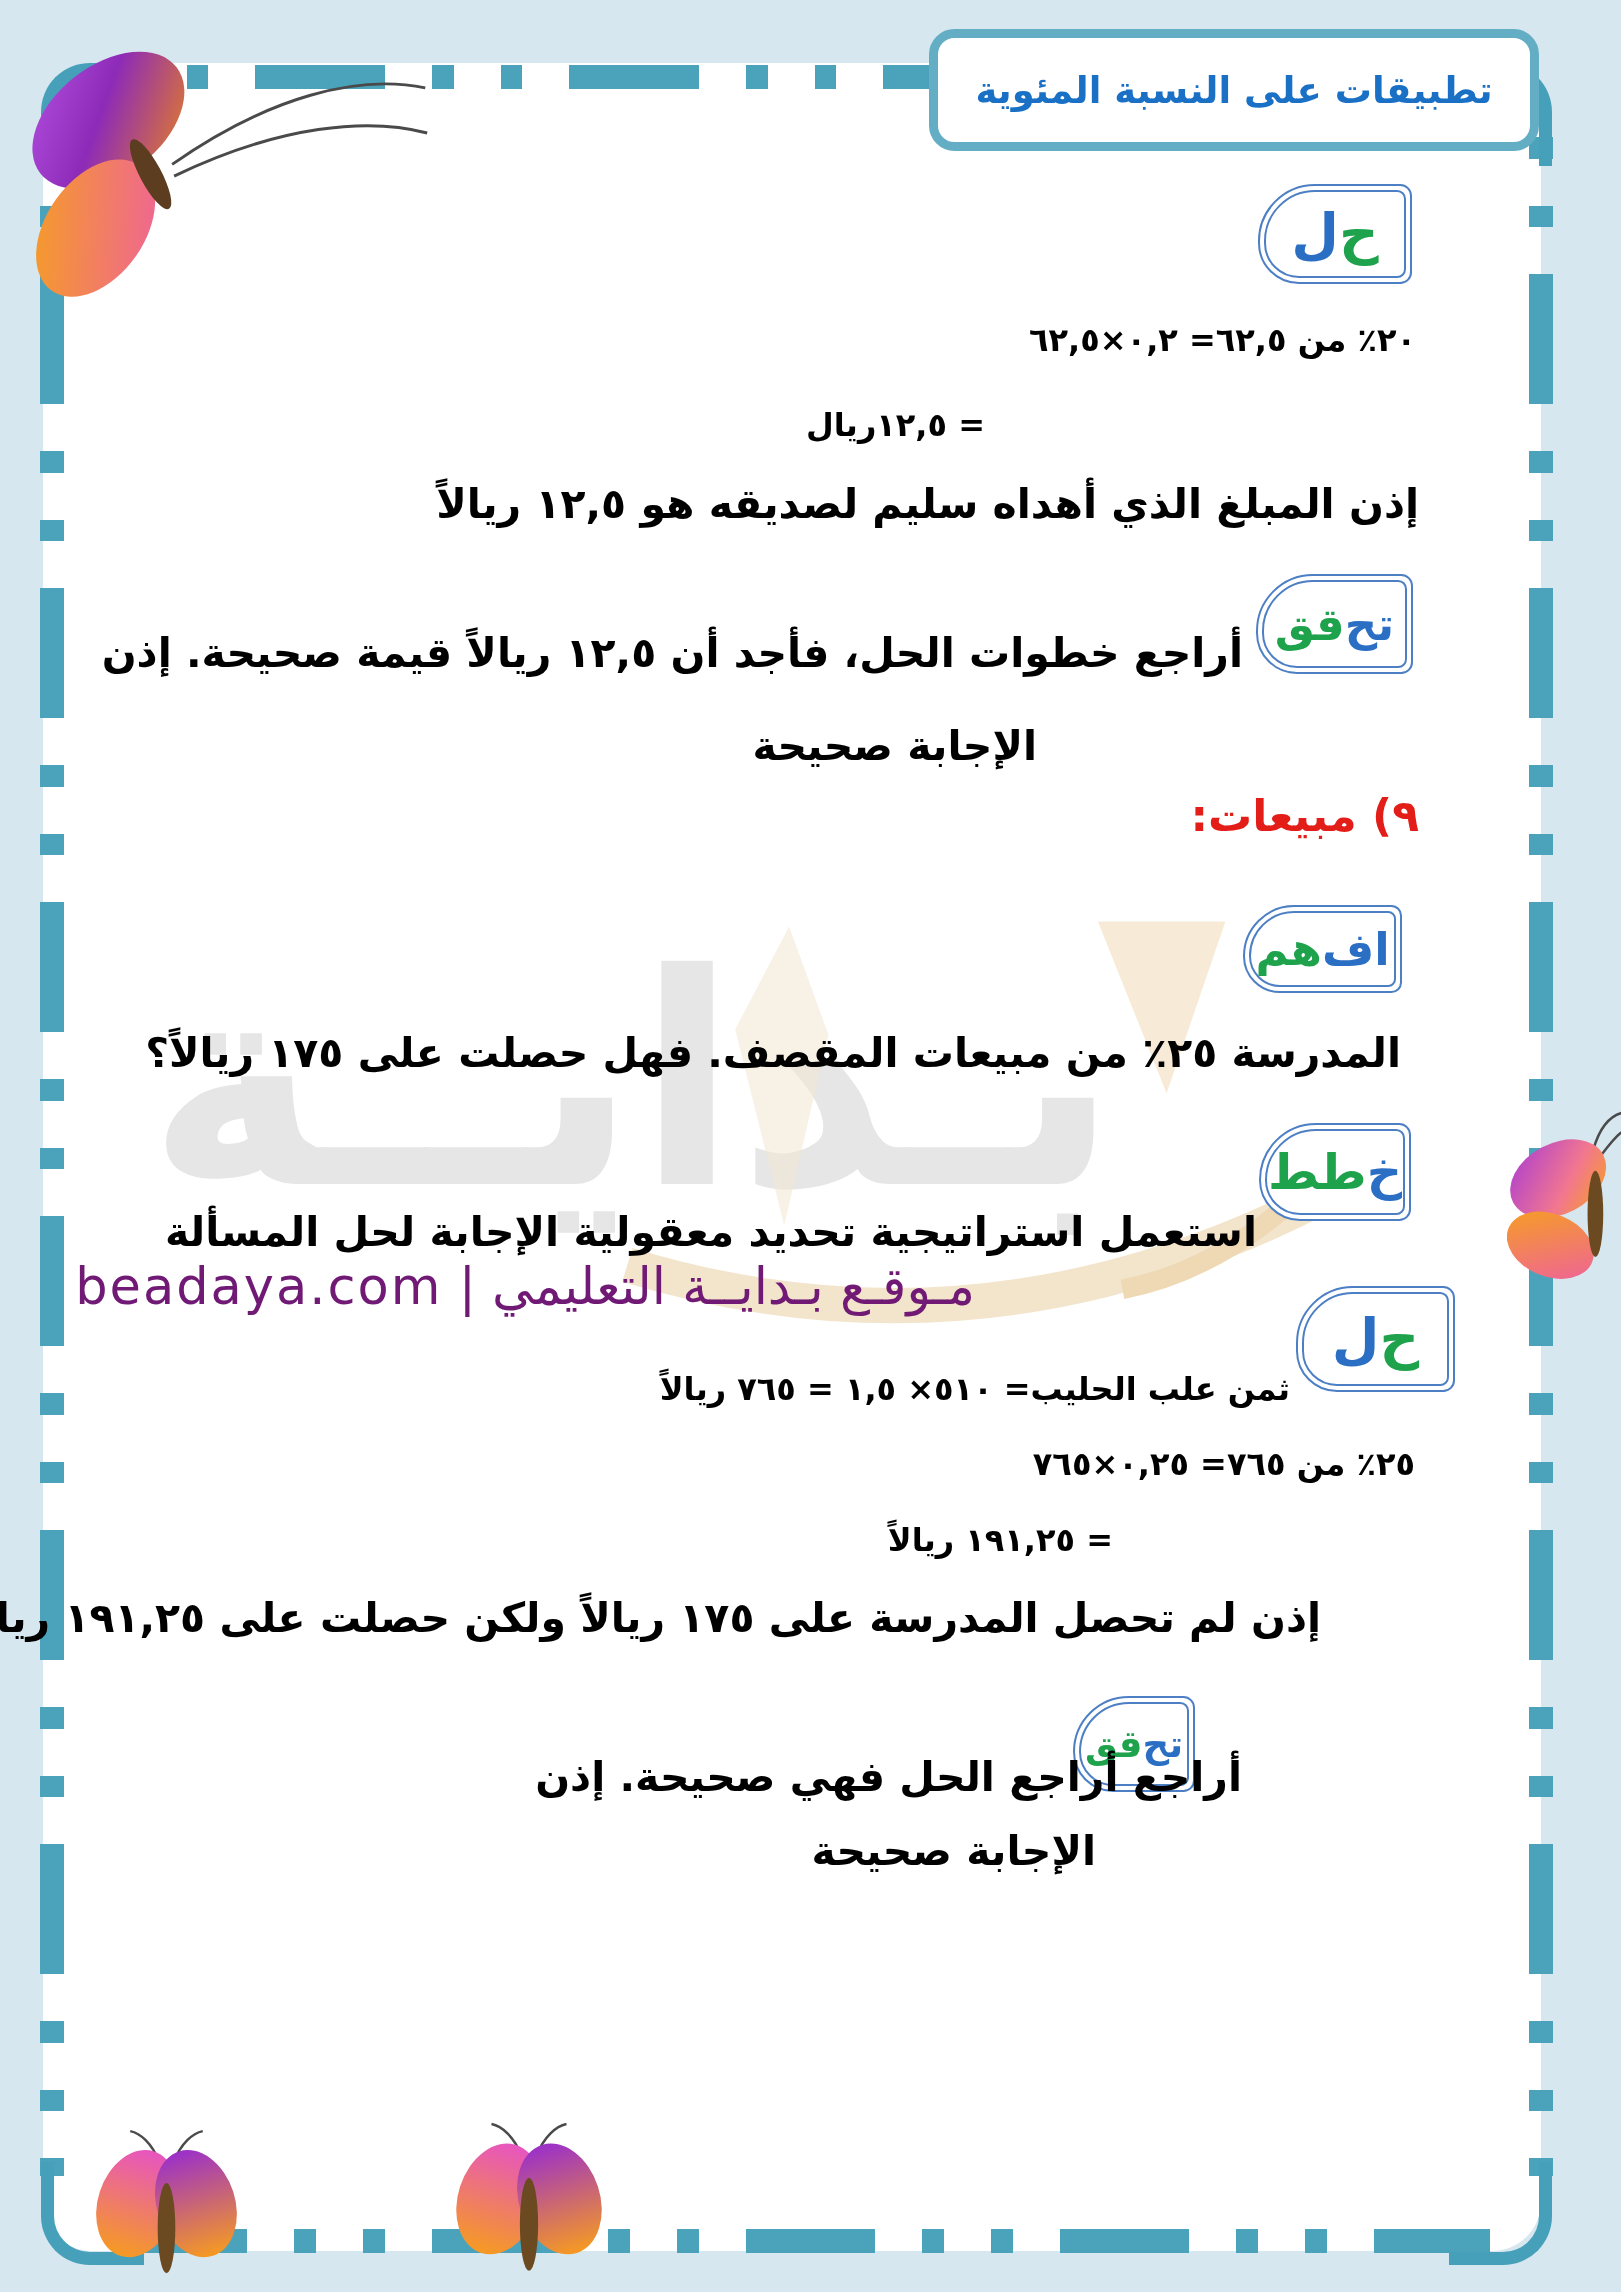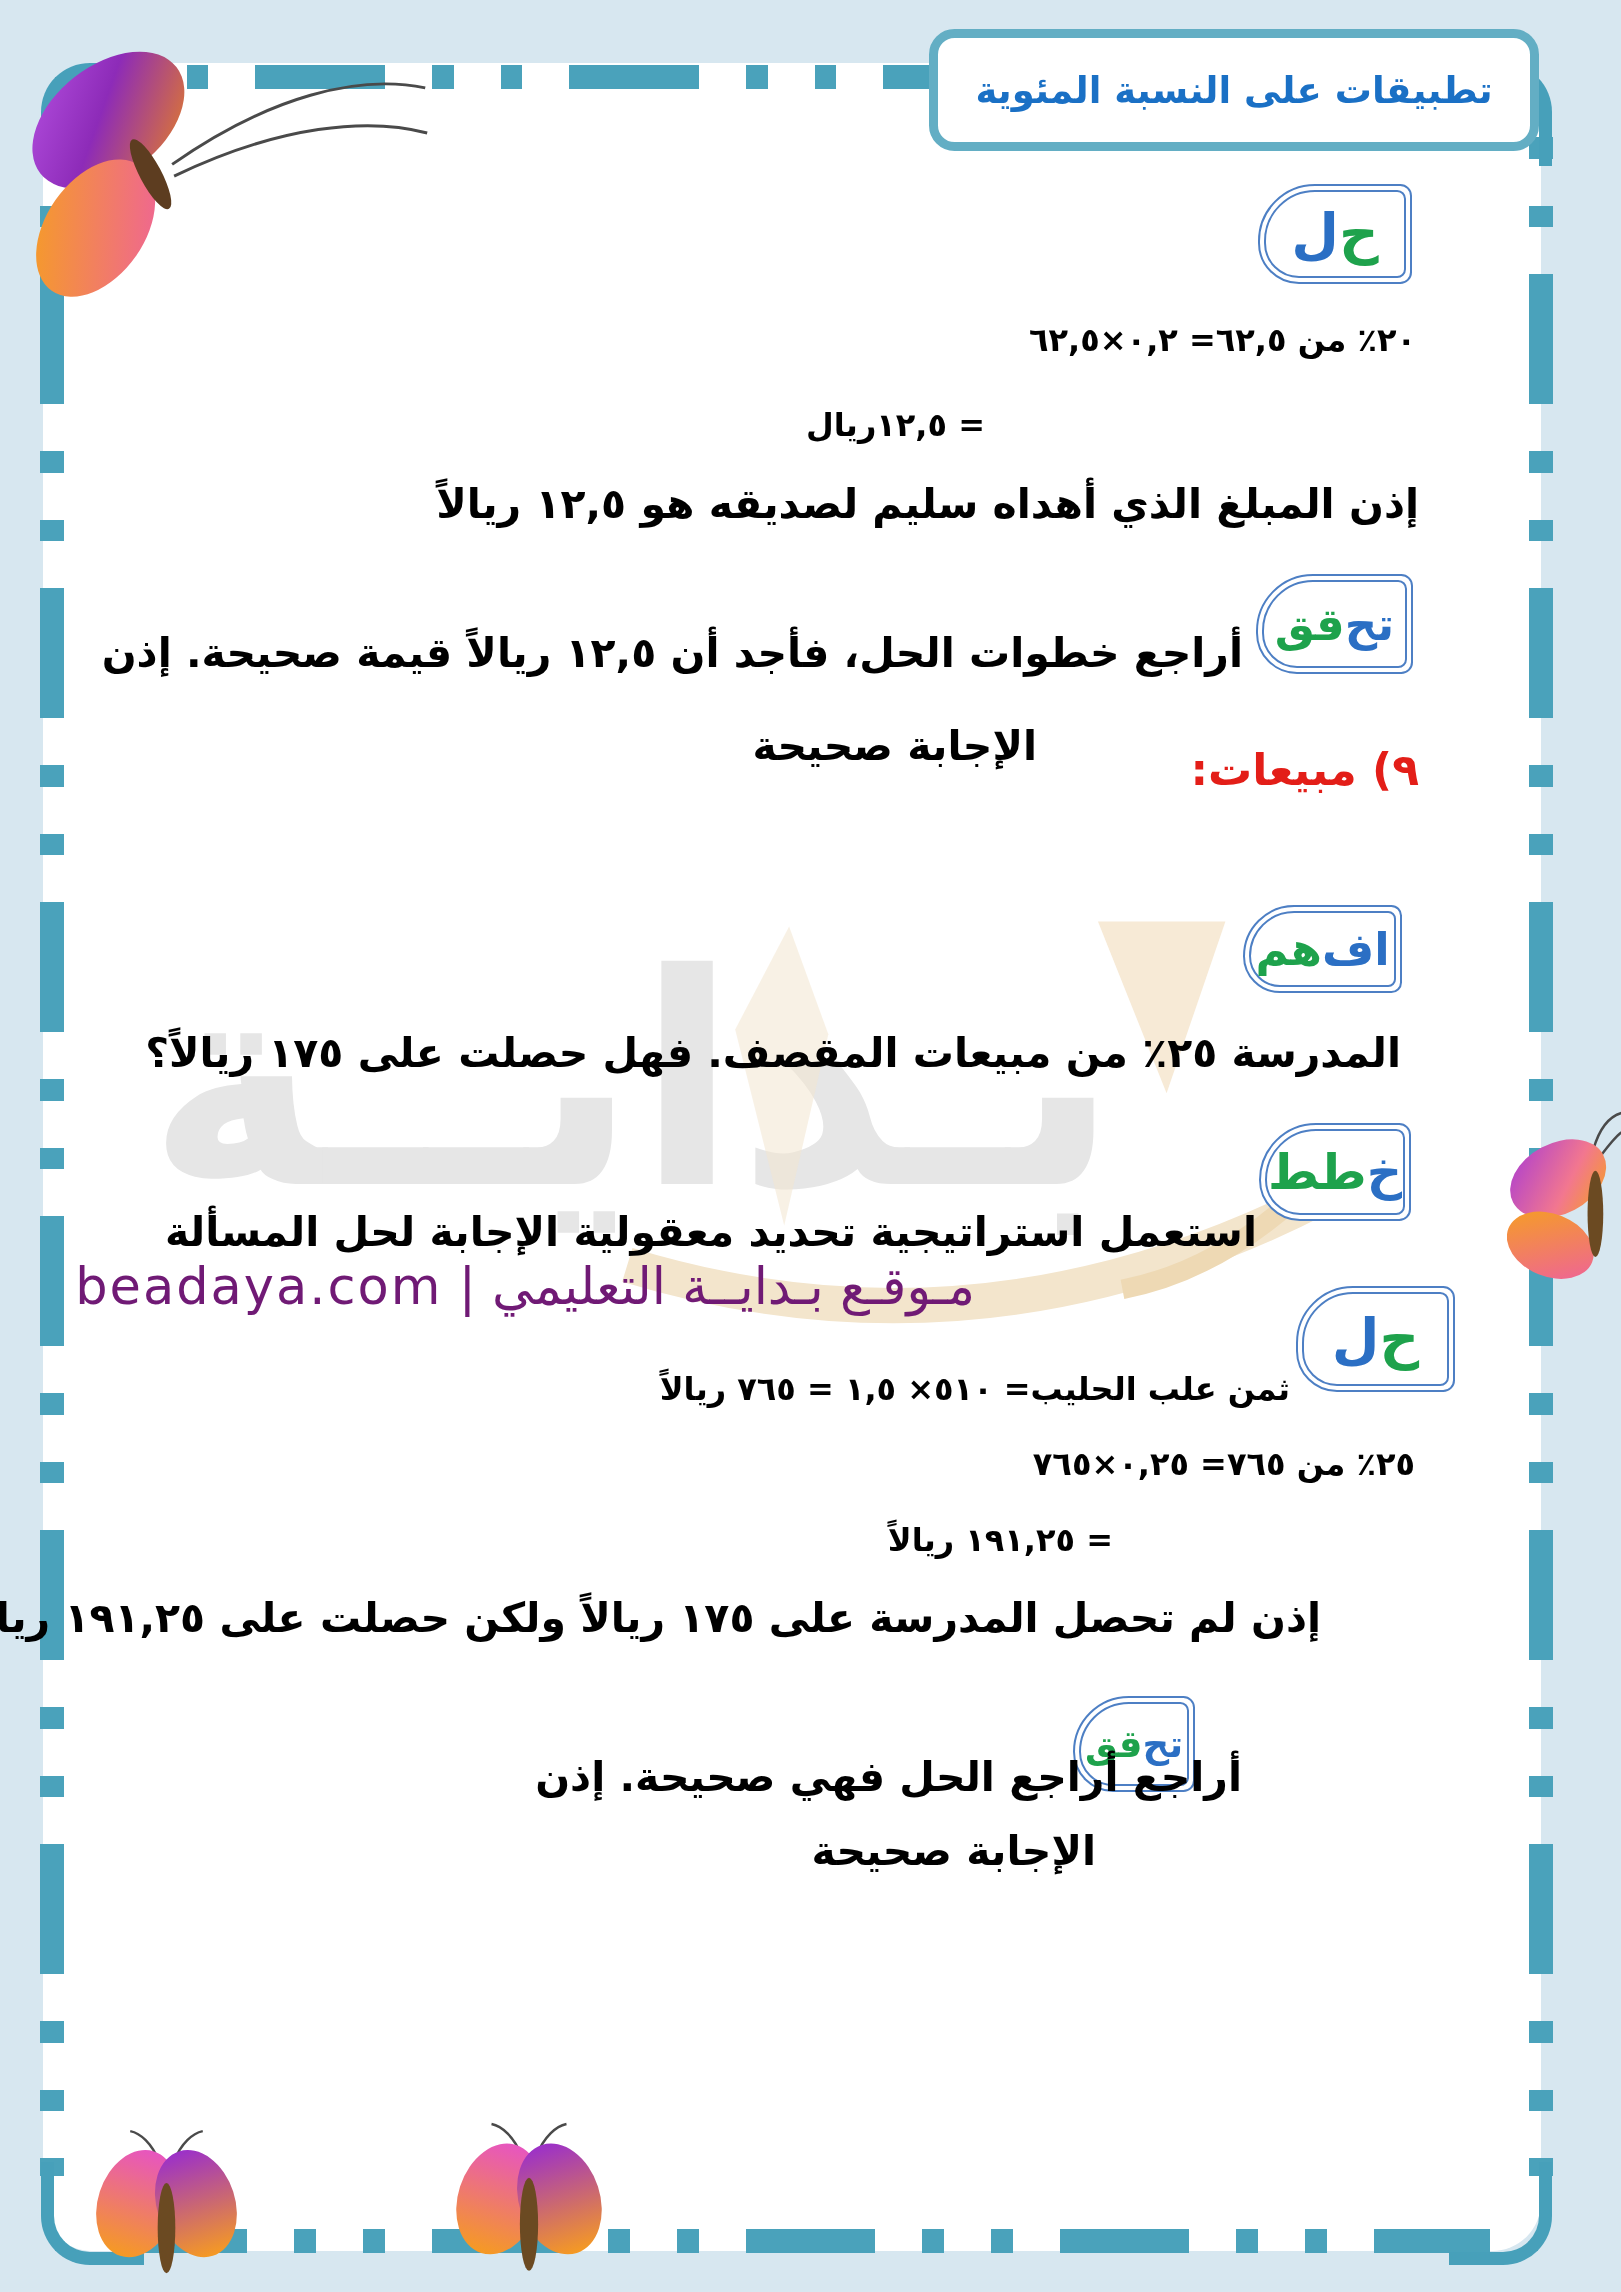--- a/index.html
+++ b/index.html
@@ -37,21 +37,21 @@
   .b-solve2{left:1296px;top:1286px;width:159px;height:106px;} .b-solve2 .inner{font-size:55px;}
   .b-check2{left:1073px;top:1696px;width:122px;height:96px;} .b-check2 .inner{font-size:37px;}
   
   .t{position:absolute;direction:rtl;font-weight:bold;color:#000;font-size:41px;white-space:nowrap;z-index:5;}
   .eq{font-size:32px;letter-spacing:1px;}
   .t-eq1{right:205px;top:321px;}
   .t-eq2{right:636px;top:406px;margin-left:40px;}
   .t-concl1{right:202px;top:480px;}
   .t-chk1a{right:378px;top:629px;}
   .t-chk1b{right:584px;top:722px;}
-  .t-head9{right:202px;top:744px;font-size:44px;color:#e31e18;}
+  .t-head9{right:202px;top:790px;font-size:44px;color:#e31e18;}
   .t-und1{right:384px;top:966px;}
   .t-und2{right:220px;top:1029px;}
   .t-plan{right:364px;top:1208px;}
   .t-s2e1{right:331px;top:1370px;}
   .t-s2e2{right:206px;top:1445px;}
   .t-s2e3{right:508px;top:1521px;}
   .t-s2c{right:300px;top:1594px;}
   .t-chk2a{right:379px;top:1753px;}
   .t-chk2b{right:525px;top:1827px;}
   

